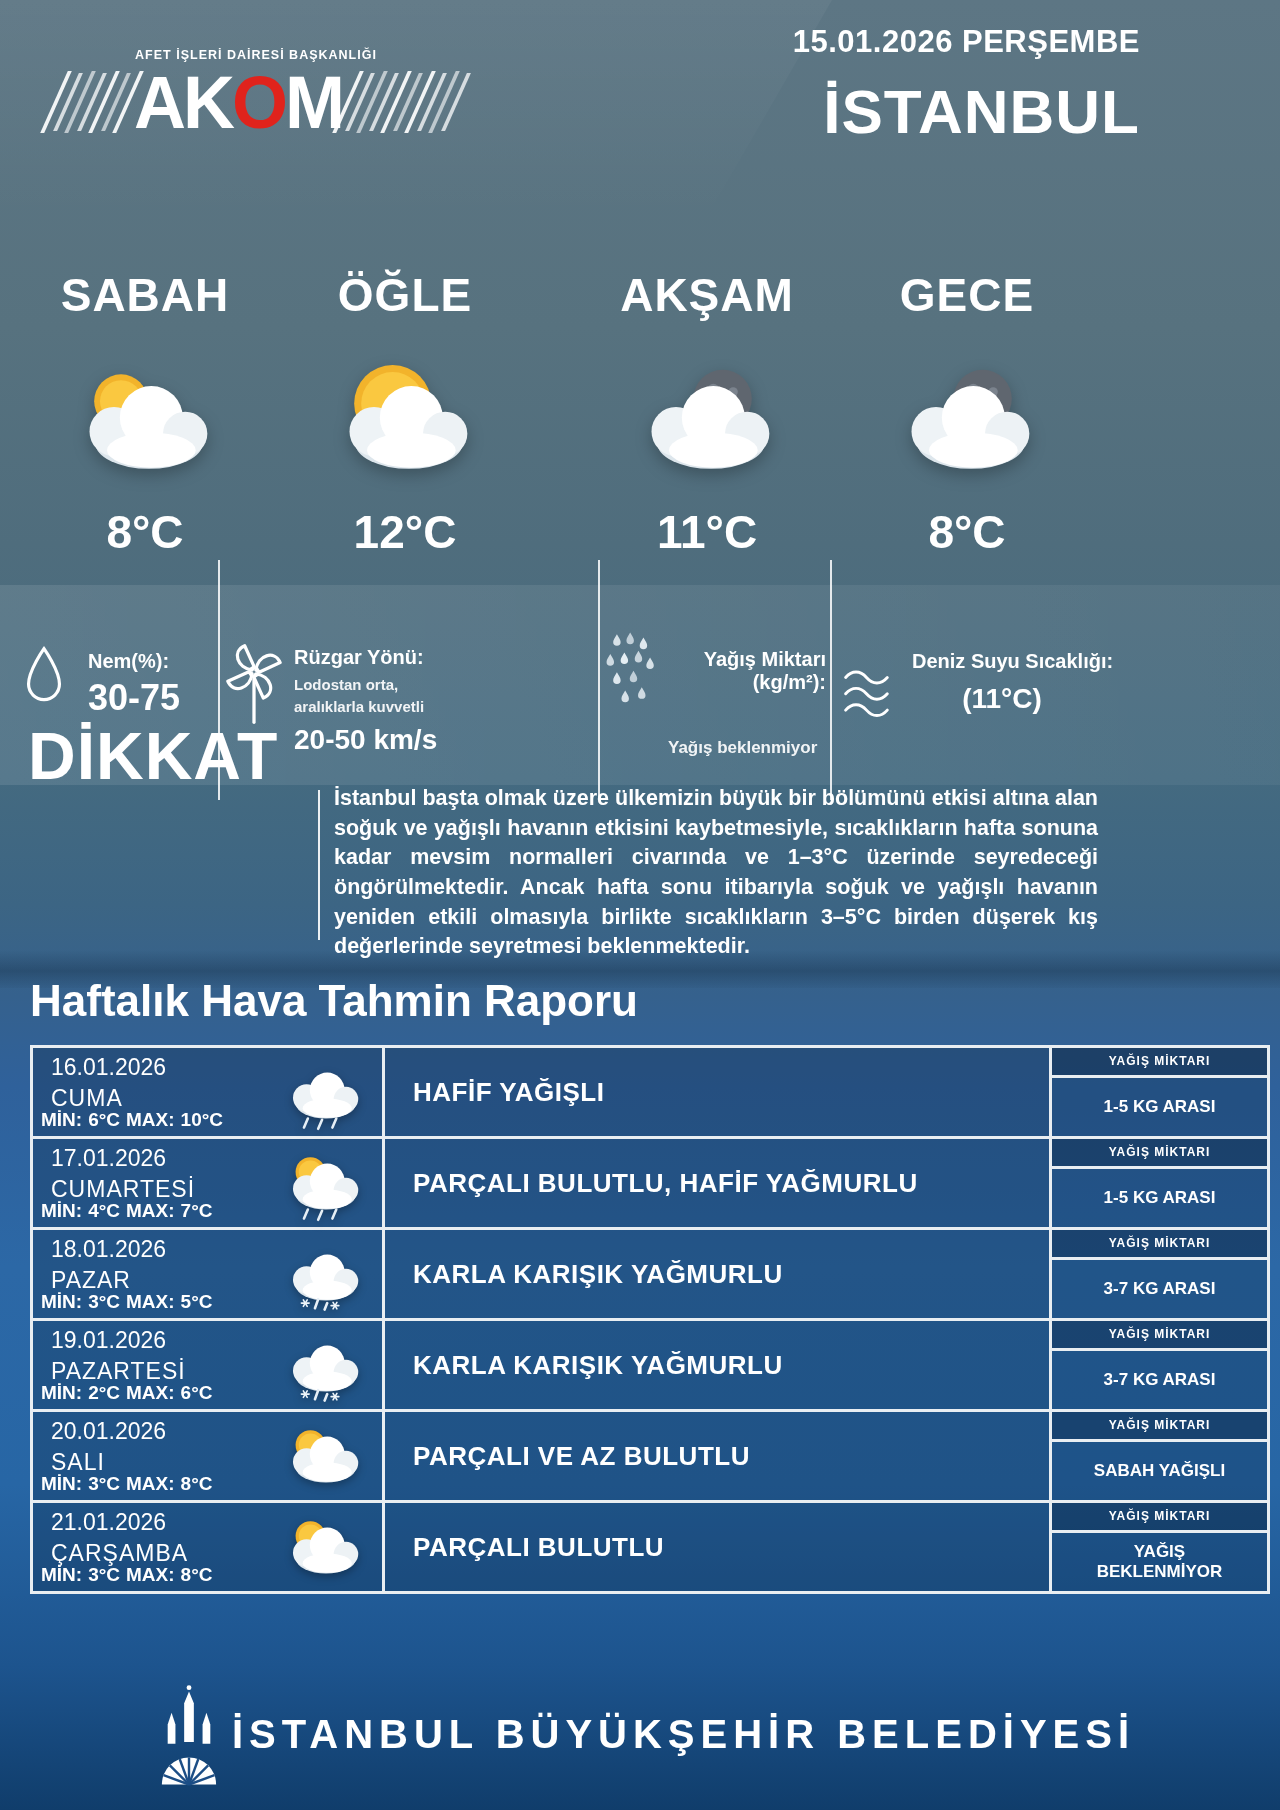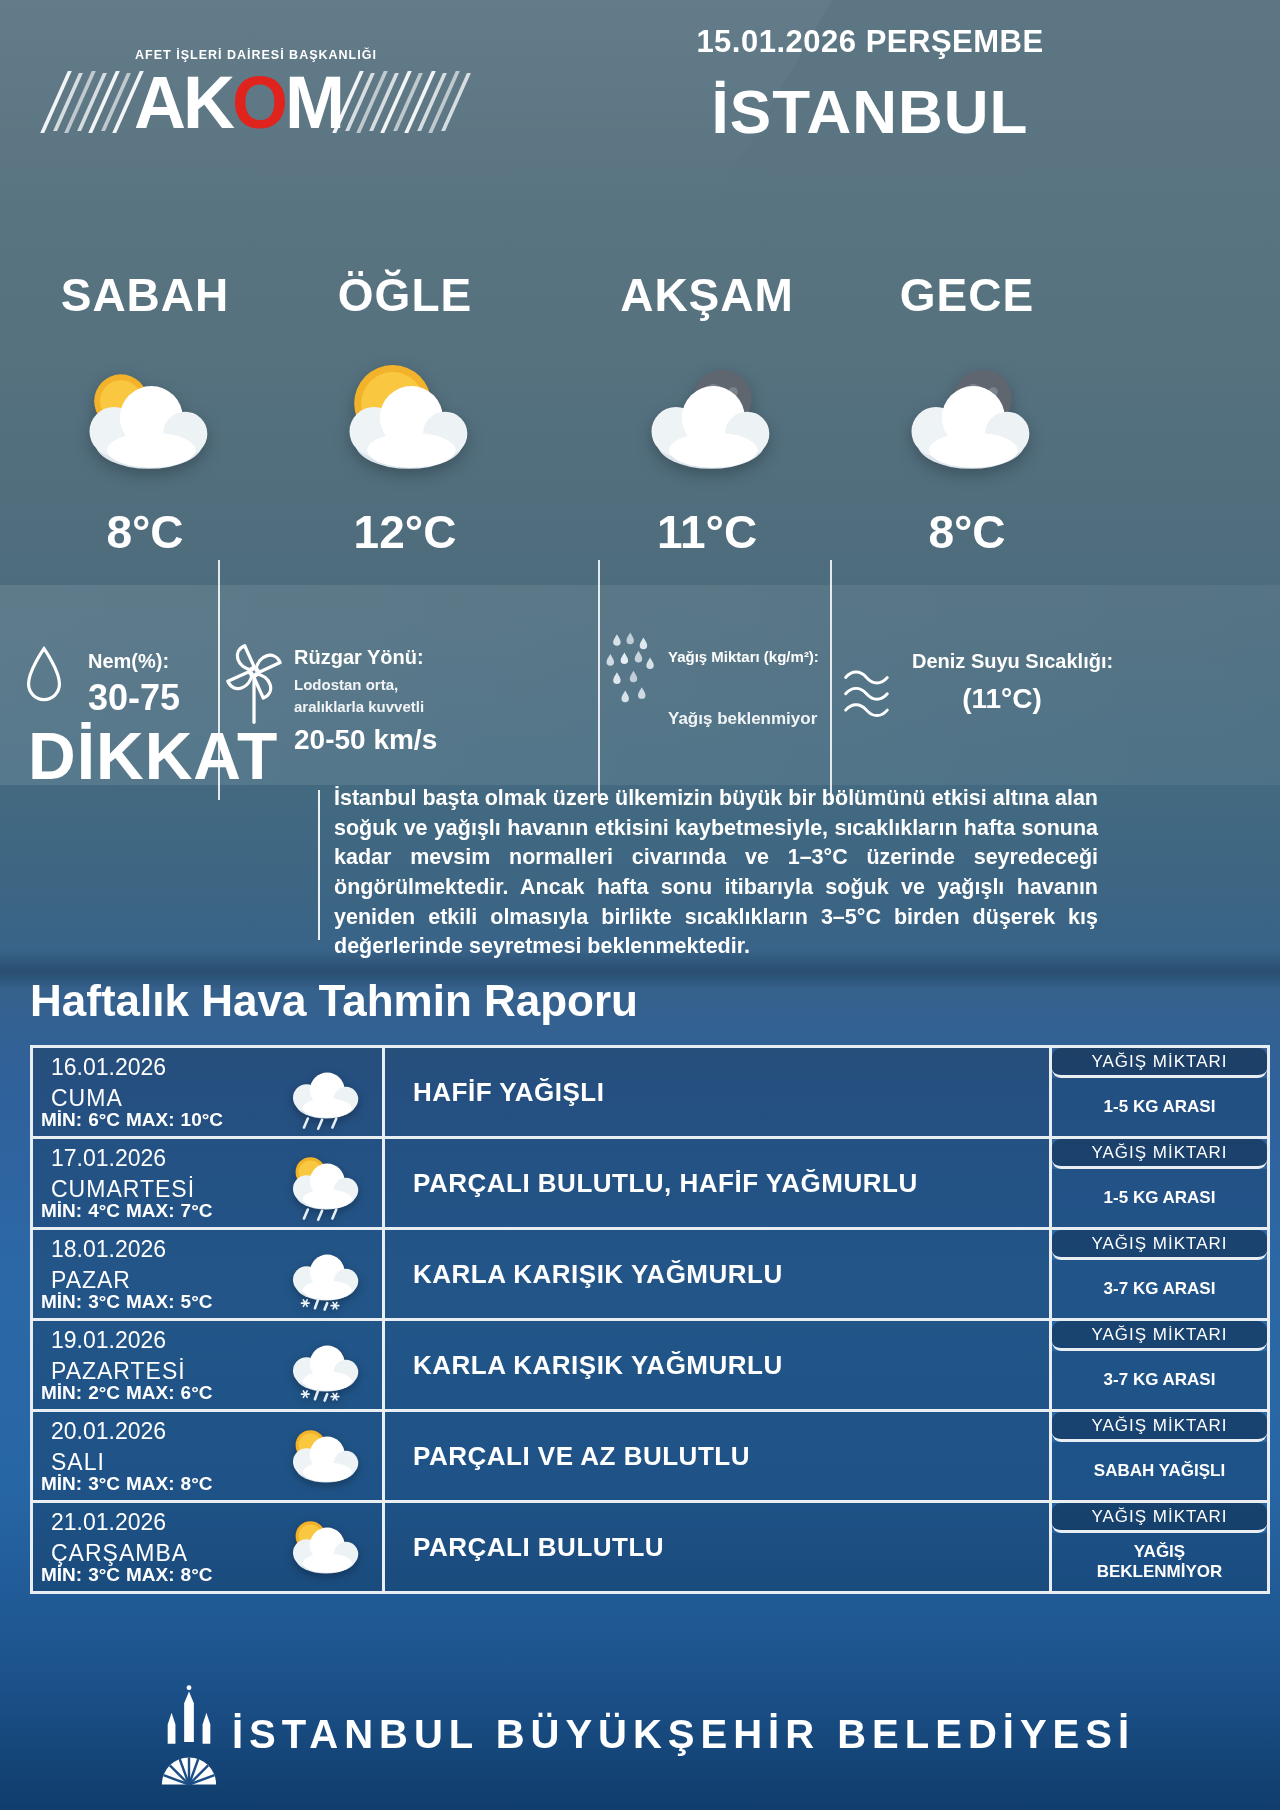--- a/index.html
+++ b/index.html
@@ -21,21 +21,21 @@
   
   .logo-block{left:46px;top:48px;width:420px;}
   .agency{font-size:12.5px;font-weight:bold;letter-spacing:1px;text-align:center;white-space:nowrap;}
   .akom-row{display:flex;justify-content:center;align-items:center;gap:4px;margin-top:4px;}
   .stripes{display:flex;gap:8px;align-items:center;}
   .bar{width:4px;height:62px;background:#fff;transform:skewX(-24deg);opacity:.92;}
   .bar:nth-child(2n){opacity:.75;height:58px;}
   .bar:nth-child(3n){opacity:.6;}
   .akom-text{font-size:72px;font-weight:900;letter-spacing:-3px;line-height:1;transform:scaleY(1.04);}
   .akom-o{color:#e0231c;}
-  .header-right{top:24px;left:600px;width:540px;text-align:center;}
+  .header-right{top:24px;left:600px;width:540px;text-align:right;}
   .hdr-date{font-size:31px;font-weight:bold;letter-spacing:.5px;}
   .hdr-city{font-size:62px;font-weight:bold;letter-spacing:1px;margin-top:16px;}
   
   .period{top:228px;width:250px;text-align:center;margin-top:40px;}
   .period .plabel{font-size:46px;font-weight:bold;letter-spacing:1px;}
   .period .wicon{height:165px;margin-top:16px;display:flex;justify-content:center;align-items:center;}
   .period .wicon svg{width:175px;height:152px;filter:drop-shadow(0 6px 8px rgba(0,0,0,.25));}
   .period .ptemp{font-size:46px;font-weight:bold;margin-top:2px;}
   
   .vdiv{width:2px;top:560px;height:240px;background:rgba(255,255,255,.85);}
@@ -57,22 +57,22 @@
     background:rgba(8,28,48,.25);padding:6px 0 0 18px;box-sizing:border-box;}
   .c-date .rdate{font-size:23px;}
   .c-date .rday{font-size:23px;letter-spacing:1px;margin-top:4px;}
   .c-date .minmax{position:absolute;left:8px;bottom:5px;font-size:19px;font-weight:bold;white-space:nowrap;}
   .minmax span{margin-right:6px;}
   .c-date .wicon{position:absolute;right:4px;top:2px;width:108px;height:84px;}
   .c-date .wicon svg{width:108px;height:84px;filter:drop-shadow(0 3px 4px rgba(0,0,0,.3));}
   .c-desc{flex:1;border-right:3px solid #e9eef2;background:rgba(8,28,48,.25);
     display:flex;align-items:center;padding-left:28px;font-size:26px;font-weight:bold;letter-spacing:.5px;}
   .c-rain{width:215px;display:flex;flex-direction:column;}
-  .rain-head{height:27px;line-height:27px;text-align:center;font-size:17px;font-weight:normal;
-    letter-spacing:1px;background:rgba(2,18,38,.42);border-bottom:3px solid #e9eef2;border-radius:9px;}
+  .rain-head{height:27px;line-height:27px;text-align:center;font-size:12px;font-weight:bold;
+    letter-spacing:1px;background:rgba(2,18,38,.42);border-bottom:3px solid #e9eef2;}
   .rain-val{flex:1;display:flex;align-items:center;justify-content:center;text-align:center;
     font-size:17px;font-weight:bold;background:rgba(6,35,66,.28);padding:0 24px;line-height:1.15;}
   
   .footer-text{left:232px;top:1712px;font-size:40px;font-weight:bold;letter-spacing:6px;white-space:nowrap;}
   .footer-logo{left:158px;top:1682px;width:62px;height:112px;}
 </style>
 </head>
 <body>
 
 <div class="page">
@@ -225,21 +225,21 @@
         <path d="M44 22 c-2.5 4.5 -4.5 7 -4.5 9.5 a4.5 4.5 0 0 0 9 0 c0 -2.5 -2 -5 -4.5 -9.5z" opacity=".75"></path>
         <path d="M58 30 c-2.5 4.5 -4.5 7 -4.5 9.5 a4.5 4.5 0 0 0 9 0 c0 -2.5 -2 -5 -4.5 -9.5z" opacity=".85"></path>
         <path d="M18 48 c-2.5 4.5 -4.5 7 -4.5 9.5 a4.5 4.5 0 0 0 9 0 c0 -2.5 -2 -5 -4.5 -9.5z" opacity=".9"></path>
         <path d="M38 46 c-2.5 4.5 -4.5 7 -4.5 9.5 a4.5 4.5 0 0 0 9 0 c0 -2.5 -2 -5 -4.5 -9.5z" opacity=".7"></path>
         <path d="M28 70 c-2.5 4.5 -4.5 7 -4.5 9.5 a4.5 4.5 0 0 0 9 0 c0 -2.5 -2 -5 -4.5 -9.5z" opacity=".85"></path>
         <path d="M48 66 c-2.5 4.5 -4.5 7 -4.5 9.5 a4.5 4.5 0 0 0 9 0 c0 -2.5 -2 -5 -4.5 -9.5z" opacity=".8"></path>
       </g>
     </svg>
   </div>
   <div class="abs" style="left:668px;top:648px;width:158px;">
-    <div class="d-title" style="font-size:15px;">Yağış Miktarı (kg/m²):</div>
+    <div class="d-title" style="font-size:20px;text-align:right;">Yağış Miktarı (kg/m²):</div>
     <div class="d-small" style="font-size:17px;margin-top:42px;">Yağış beklenmiyor</div>
   </div>
 
   <div class="abs dicon" style="left:842px;top:666px;">
     <svg width="58" height="52" viewBox="0 0 64 56">
       <g stroke="#fff" stroke-width="3.2" fill="none" stroke-linecap="round">
         <path d="M4 12 c7 -8 16 -8 23 0 c7 8 16 8 23 0"></path>
         <path d="M4 30 c7 -8 16 -8 23 0 c7 8 16 8 23 0"></path>
         <path d="M4 48 c7 -8 16 -8 23 0 c7 8 16 8 23 0"></path>
       </g>

